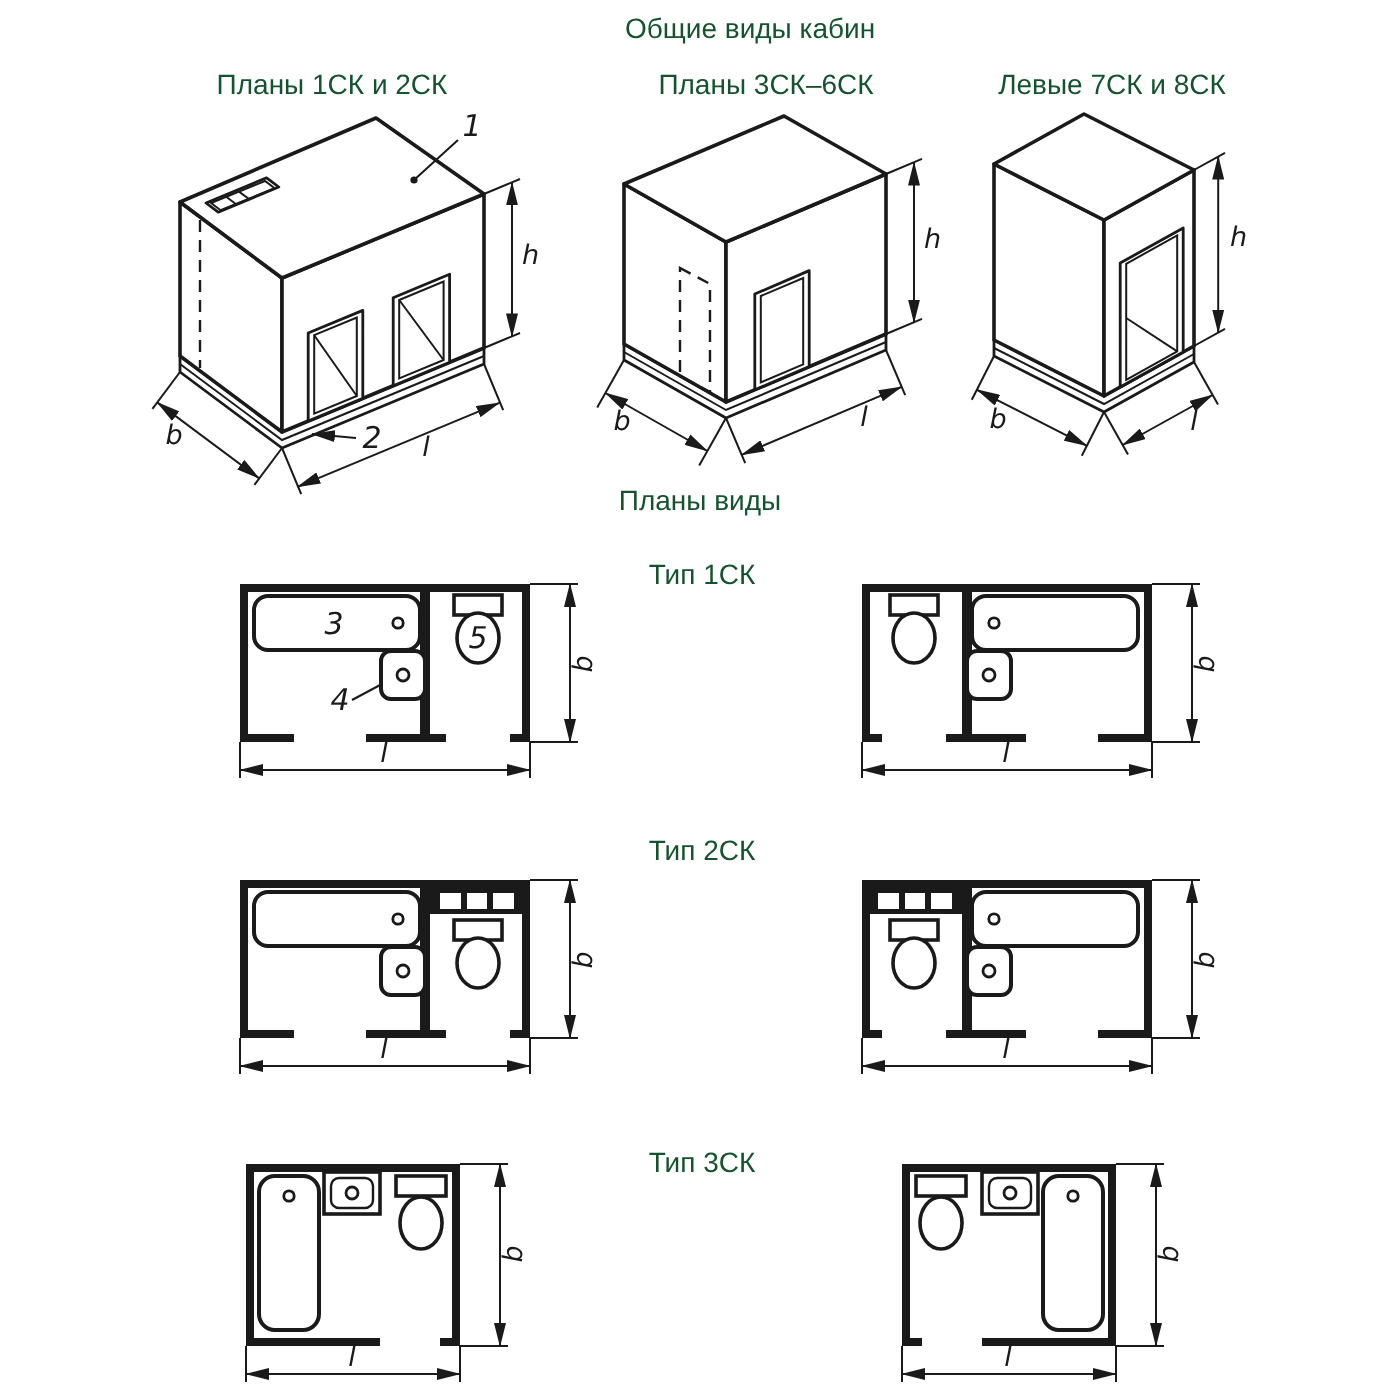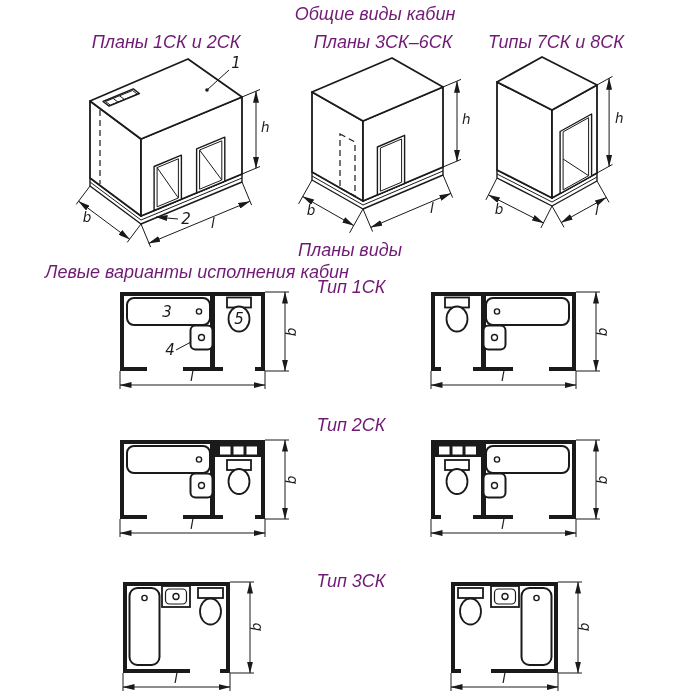--- a/index.html
+++ b/index.html
@@ -1,19 +1,19 @@
 <!DOCTYPE html>
 <html><head>
 <meta charset="utf-8">
 <style>
   html,body{margin:0;padding:0;background:#fff;}
   #canvas{position:relative;width:700px;height:700px;background:#ffffff;overflow:hidden;
           font-family:"Liberation Sans",sans-serif;color:#1a1a1a;}
-  .cap{position:absolute;transform:translateX(-50%);font-size:18px;line-height:14px;
-       color:#701a75;white-space:nowrap;font-style:italic;}
+  .cap{position:absolute;transform:translateX(-50%);font-size:14px;line-height:14px;
+       color:#14532d;white-space:nowrap;}
   svg{position:absolute;overflow:visible;}
   .dim{stroke:#1a1a1a;stroke-width:1;fill:none;}
   .ln{stroke:#1a1a1a;stroke-width:1.8;fill:#ffffff;stroke-linejoin:round;}
   .ln2{stroke:#1a1a1a;stroke-width:1.4;fill:#ffffff;stroke-linejoin:round;}
   .thin{stroke:#1a1a1a;stroke-width:1;fill:none;}
   .dash{stroke:#1a1a1a;stroke-width:1.2;fill:none;stroke-dasharray:6 4;}
   .dimt{font:italic 13.5px "DejaVu Sans",sans-serif;fill:#1a1a1a;}
   .numt{font:italic 15px "DejaVu Sans",sans-serif;fill:#1a1a1a;}
 </style>
 </head>
@@ -76,23 +76,22 @@
         <circle cx="53" cy="14.5" r="3" fill="#fff" stroke="#1a1a1a" stroke-width="1.4"></circle>
         <rect x="75" y="6" width="25" height="10" fill="#fff" stroke="#1a1a1a" stroke-width="1.8"></rect>
         <ellipse cx="87.5" cy="29.5" rx="10.5" ry="13" fill="#fff" stroke="#1a1a1a" stroke-width="1.8"></ellipse>
       </g>
     </defs>
   </svg>
 
   <div class="cap" style="left:375px;top:7px">Общие виды кабин</div>
   <div class="cap" style="left:166px;top:35px">Планы 1СК и 2СК</div>
   <div class="cap" style="left:383px;top:35px">Планы 3СК–6СК</div>
-  <div class="cap" style="left:556px;top:35px">Типы 7СК и 8СК</div>
+  <div class="cap" style="left:556px;top:35px">Левые 7СК и 8СК</div>
   <div class="cap" style="left:350px;top:243px">Планы виды</div>
-  <div class="cap" style="left:197px;top:265px">Левые варианты исполнения кабин</div>
   <div class="cap" style="left:351px;top:280px">Тип 1СК</div>
   <div class="cap" style="left:351px;top:418px">Тип 2СК</div>
   <div class="cap" style="left:351px;top:574px">Тип 3СК</div>
 
   <svg style="left:55px;top:50px" width="220" height="200" viewBox="0 0 220 200">
     <g>
       <polygon class="ln2" points="35,128 86,166 187,124 187,132 86,174 35,136"></polygon>
       <polyline class="thin" points="35,132 86,170 187,128"></polyline>
     </g>
     <polygon class="ln" points="35,51 86,89 86,166 35,128"></polygon>

